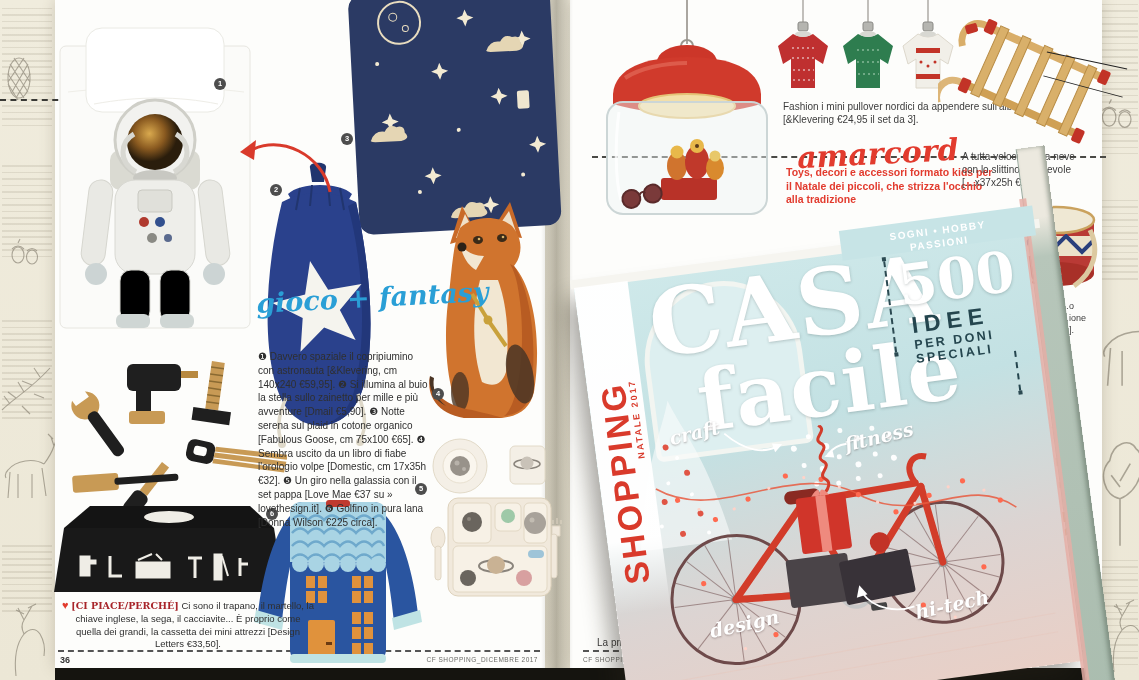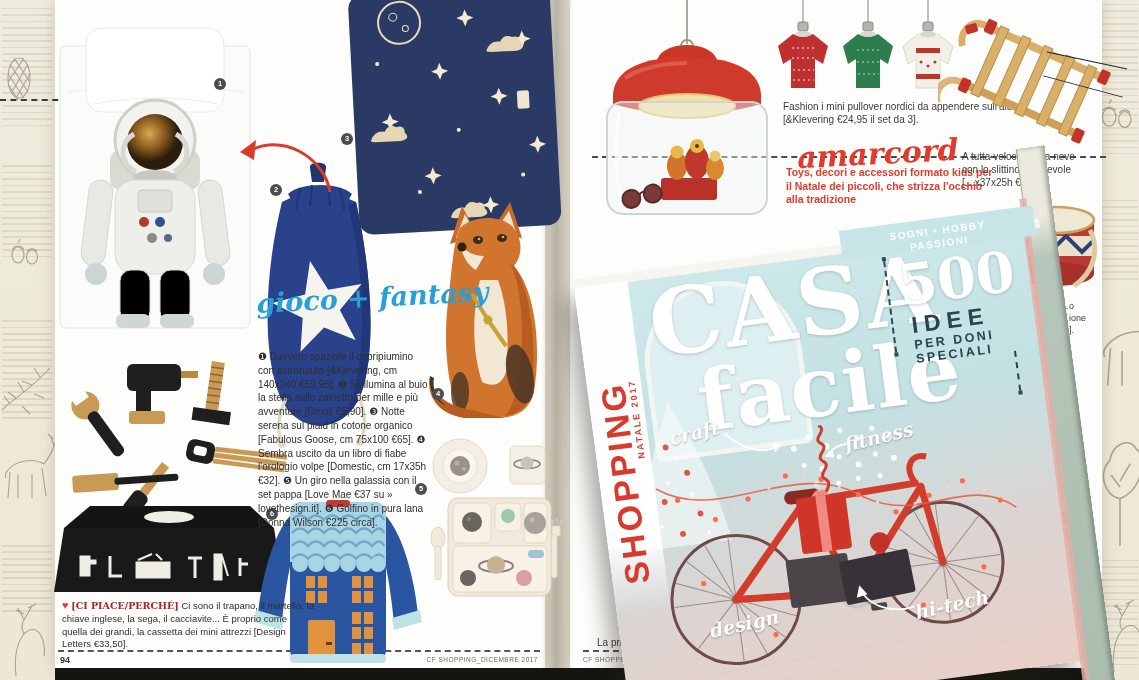--- a/index.html
+++ b/index.html
@@ -343,26 +343,26 @@
   <div class="abs badge" style="left:214px;top:78px;">1</div>
   <div class="abs badge" style="left:270px;top:184px;">2</div>
   <div class="abs badge" style="left:341px;top:133px;">3</div>
   <div class="abs badge" style="left:432px;top:388px;">4</div>
   <div class="abs badge" style="left:415px;top:483px;">5</div>
   <div class="abs badge" style="left:266px;top:508px;">6</div>
 
   <div class="abs script-blue" style="left:256px;top:282px;font-size:27px;transform:rotate(-3deg);">gioco + fantasy</div>
   <div class="abs" style="left:258px;top:350px;width:170px;font-size:10px;line-height:1.38;color:#2f2f2f;">❶ Davvero spaziale il copripiumino con astronauta [&amp;Klevering, cm 140x240 €59,95]. ❷ Si illumina al buio la stella sullo zainetto per mille e più avventure [Dmail €5,90]. ❸ Notte serena sul plaid in cotone organico [Fabulous Goose, cm 75x100 €65]. ❹ Sembra uscito da un libro di fiabe l'orologio volpe [Domestic, cm 17x35h €32]. ❺ Un giro nella galassia con il set pappa [Love Mae €37 su » lovethesign.it]. ❻ Golfino in pura lana [Donna Wilson €225 circa].</div>
 
-  <div class="abs" style="left:62px;top:598px;width:252px;font-size:9.5px;line-height:1.35;color:#2f2f2f;">
+  <div class="abs" style="left:62px;top:598px;width:252px;font-size:9.5px;line-height:1.35;color:#2f2f2f;text-align:center;">
     <span style="color:#e23b2e;font-size:11px;">♥</span>
     <span style="font-family:'DejaVu Serif',serif;font-weight:bold;color:#a8252a;">[CI PIACE/PERCHÉ]</span>
     <span>Ci sono il trapano, il martello, la chiave inglese, la sega, il cacciavite... È proprio come quella dei grandi, la cassetta dei mini attrezzi [Design Letters €33,50].</span>
   </div>
-  <div class="abs" style="left:60px;top:655px;font-size:9px;font-weight:bold;color:#333;">94</div>
+  <div class="abs" style="left:60px;top:655px;font-size:9px;font-weight:bold;color:#333;">36</div>
   <div class="abs footer" style="left:340px;top:656px;width:198px;text-align:right;">CF SHOPPING_DICEMBRE 2017</div>
 
   <svg class="abs" style="left:585px;top:0;" width="205" height="235" viewBox="0 0 205 235">
     <line x1="102" y1="0" x2="102" y2="44" stroke="#aaa6a0" stroke-width="2"></line>
     <circle cx="102" cy="46" r="6" fill="none" stroke="#9a968e" stroke-width="2"></circle>
     <ellipse cx="102" cy="62" rx="30" ry="17" fill="#cc3629"></ellipse>
     <path d="M28,94 C30,68 60,57 102,57 C144,57 174,68 176,94 L176,104 C132,117 72,117 28,104 Z" fill="#d03a2c"></path>
     <path d="M40,78 C55,68 80,63 102,63" stroke="#e26a58" stroke-width="4" fill="none" opacity=".7"></path>
     <ellipse cx="102" cy="106" rx="48" ry="12" fill="#f3dfa8" stroke="#e4c377" stroke-width="2"></ellipse>
     <rect x="22" y="102" width="160" height="112" rx="16" fill="#eef4f4" fill-opacity=".45" stroke="#ccd6d6" stroke-width="2"></rect>

